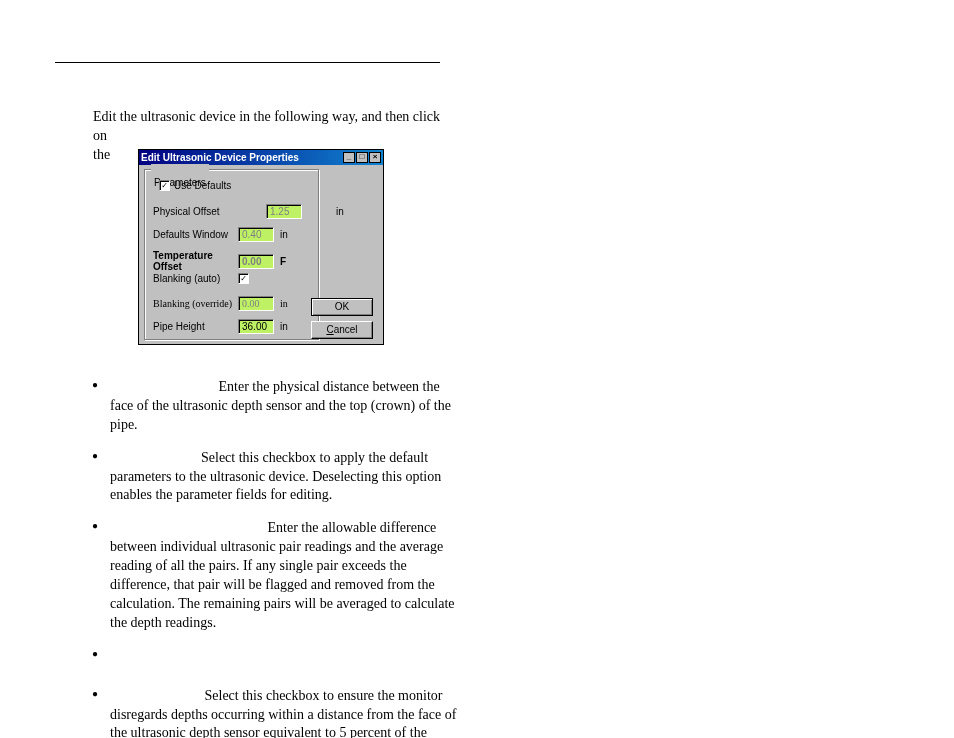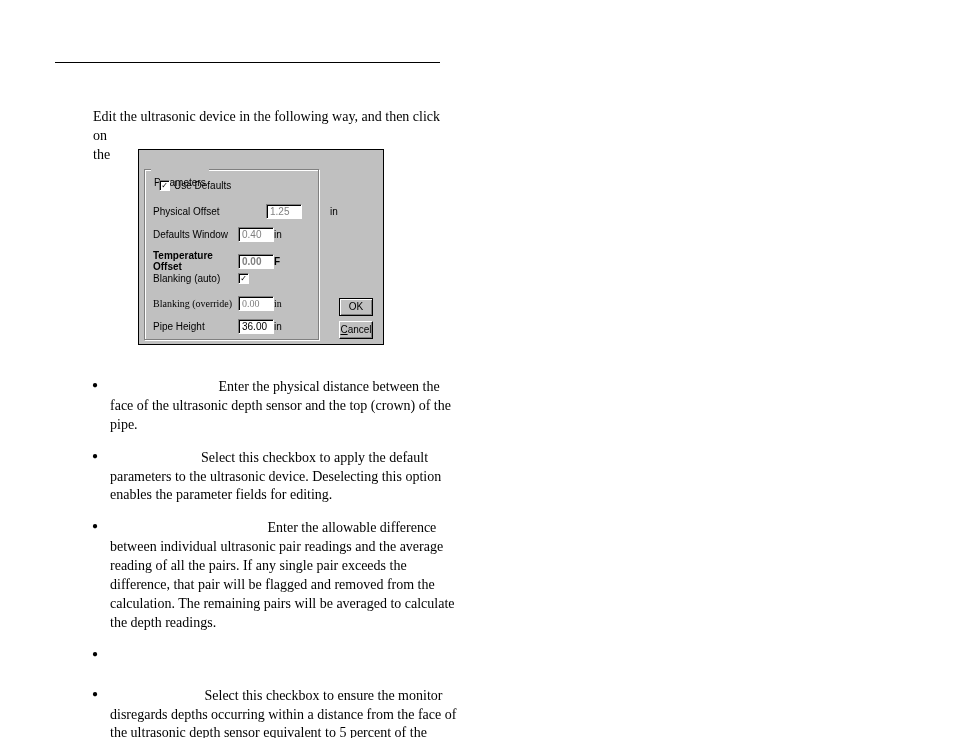--- a/index.html
+++ b/index.html
@@ -101,31 +101,31 @@
     display:flex; align-items:center; justify-content:center;
     font-size:8px; line-height:8px;
   }
   .rlabel { width: 85px; }
   .txtin {
     width: 36px; height: 15px;
     border: 1px solid #808080;
     border-right-color:#fff;
     border-bottom-color:#fff;
     box-shadow: inset 1px 1px 0 #000;
-    background: #ffffff;
+    background: #bef264;
     font-size: 10px;
     padding: 0 3px;
     line-height: 13px;
     color:#808080;
   }
   .txtin.enabled { color:#000; }
-  .unit { }
+  .unit { margin-left: 6px; }
   .btn {
     position: absolute;
-    width: 34px; height: 18px;
+    width: 62px; height: 18px;
     background:#c0c0c0;
     border-top:1px solid #fff;
     border-left:1px solid #fff;
     border-right:1px solid #000;
     border-bottom:1px solid #000;
     box-shadow: inset -1px -1px 0 #808080;
     font-size:10px;
     text-align:center;
     line-height:16px;
     font-family:Tahoma, Arial, sans-serif;
@@ -163,20 +163,28 @@
 <div class="intro">
   <span>Edit the ultrasonic device in the following way, and then click on</span><br>
   <span class="nowrap">
     <span>the</span>
     &nbsp;&nbsp;&nbsp;&nbsp;&nbsp;&nbsp;
     <span>button when complete:</span>
   </span>
 </div>
 
 <div class="dialog">
+  <div class="titlebar">
+    <span>Edit Ultrasonic Device Properties</span>
+    <span class="caps">
+      <span class="cap">_</span>
+      <span class="cap">□</span>
+      <span class="cap">×</span>
+    </span>
+  </div>
 
   <div class="group">
     <div class="group-label">Parameters</div>
 
     <div class="row" style="top:10px; left:14px;">
       <span class="chk">✓</span>
       <span>Use Defaults</span>
     </div>
 
     <div class="row" style="top:34px;gap:28px;">

